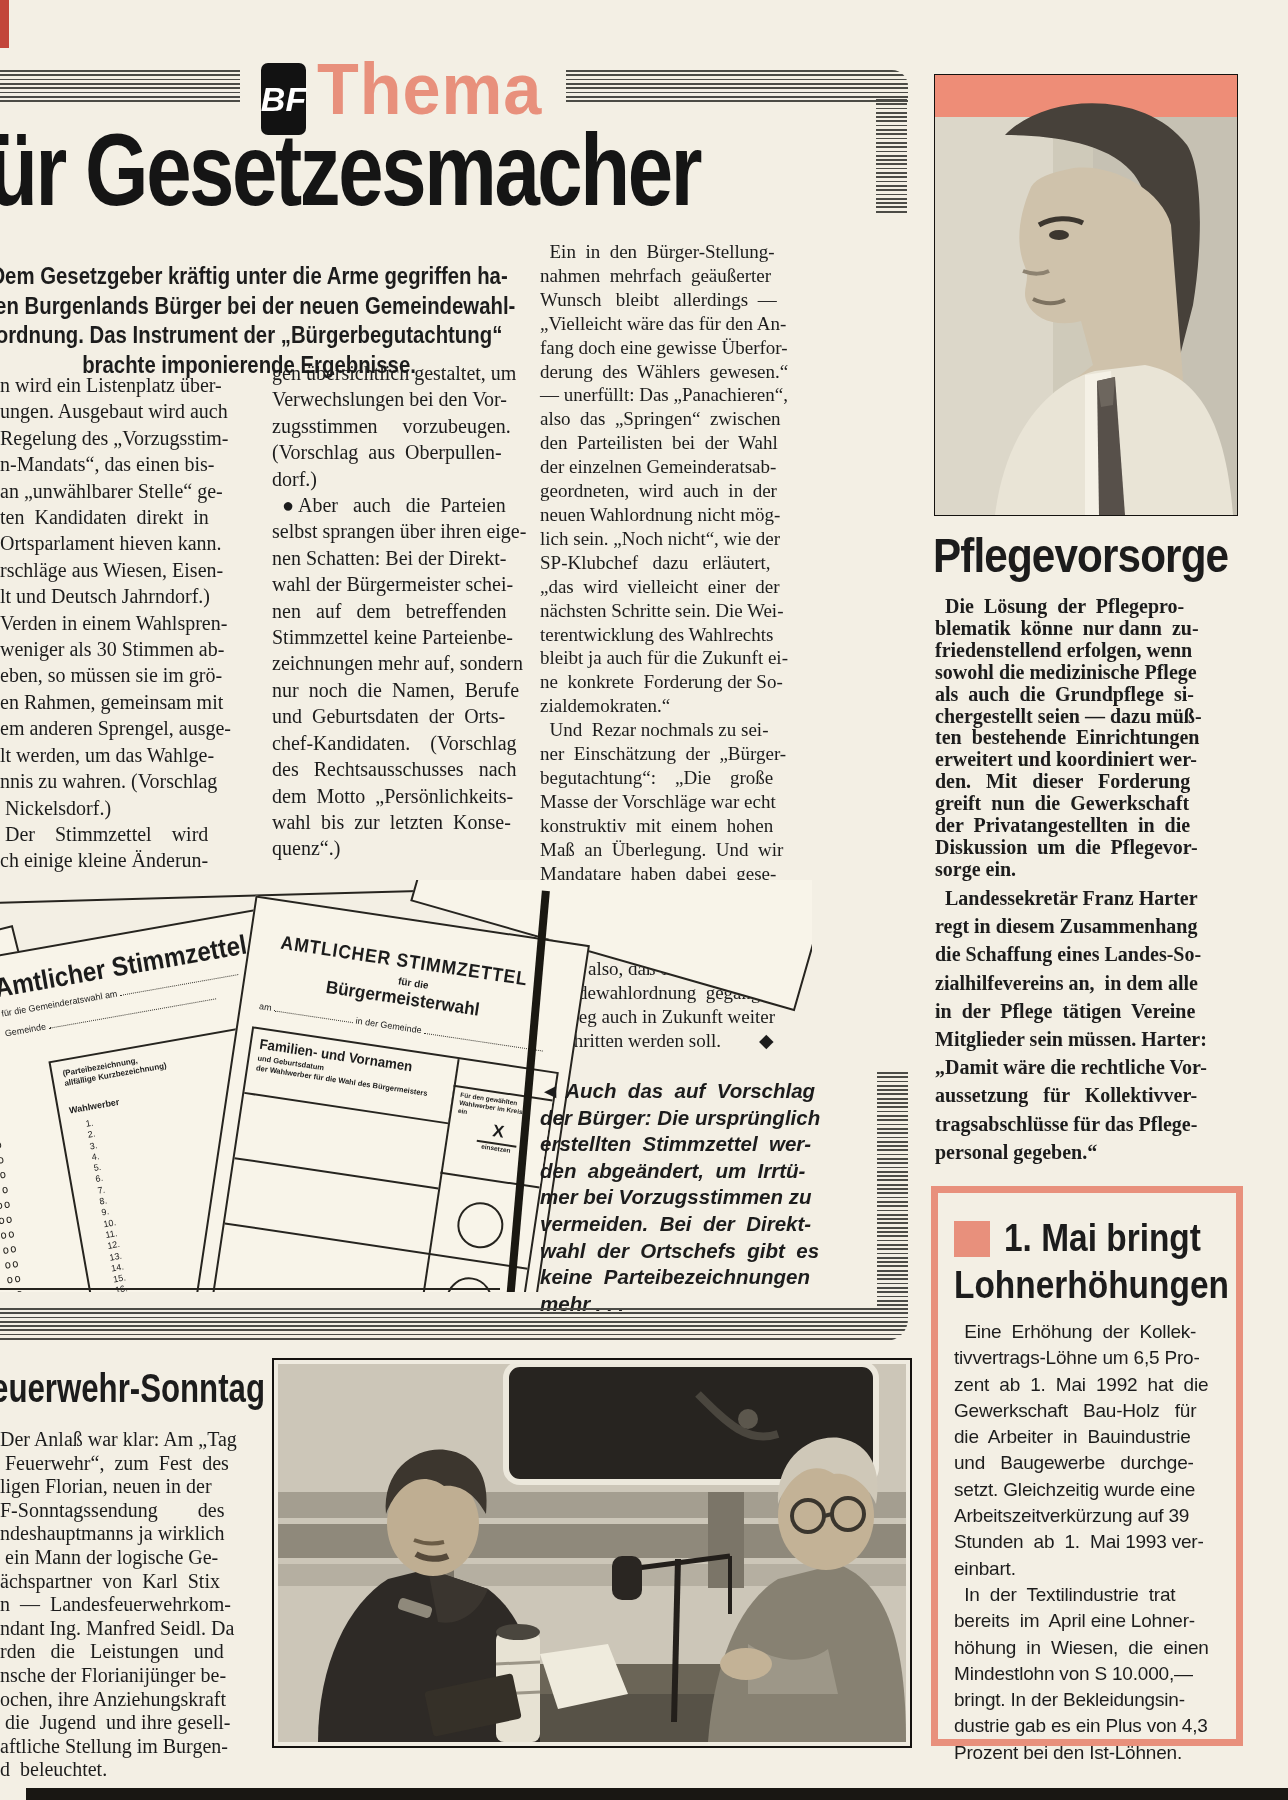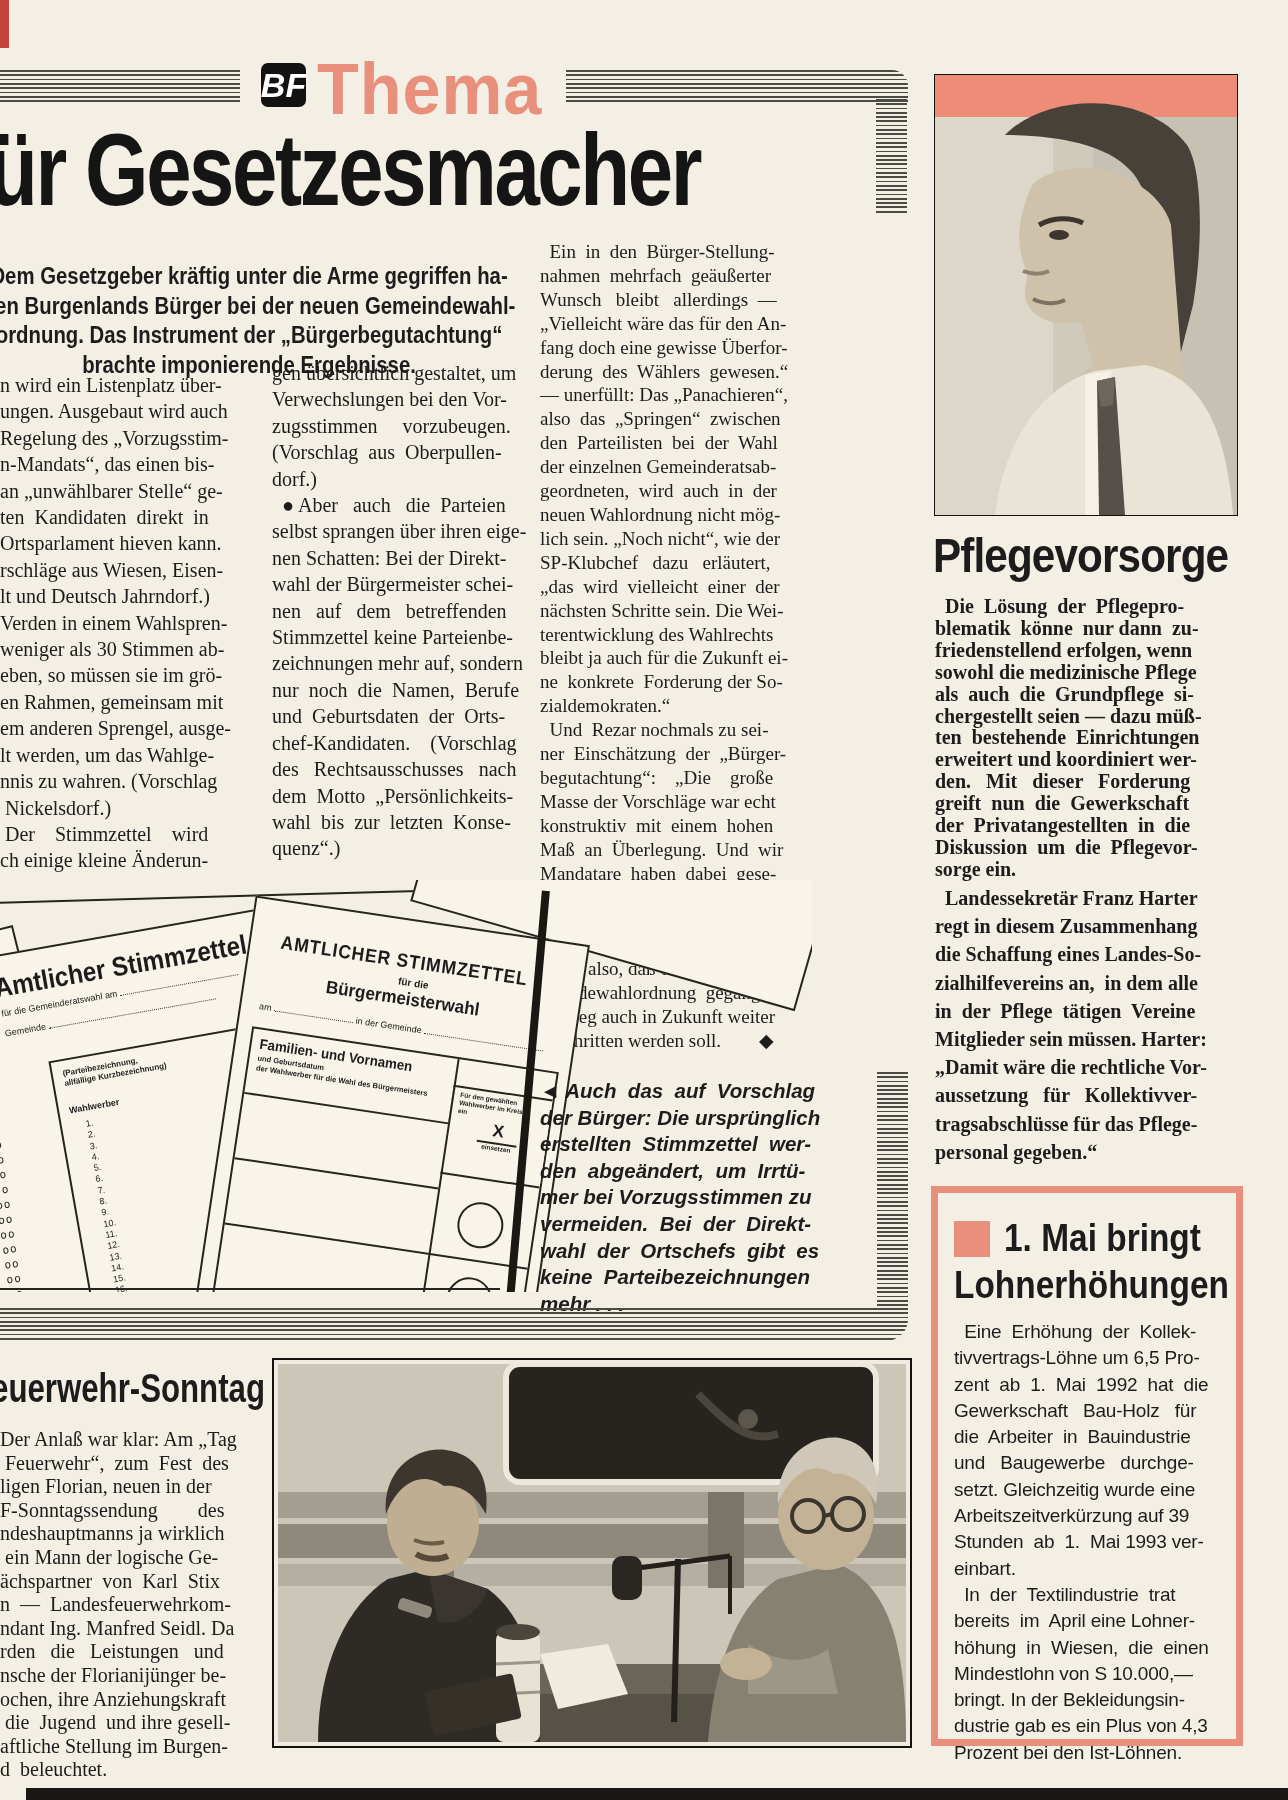--- a/index.html
+++ b/index.html
@@ -30,21 +30,21 @@
   .accent-sq{background:#e8907c;}
 </style>
 </head>
 <body>
 
 <div class="page">
 
   <div class="abs" style="left:0;top:0;width:9px;height:48px;background:#c2453a;"></div>
 
   <div class="abs stripes" style="left:0;top:70px;width:240px;height:33px;"></div>
-  <div class="abs bf-logo" style="left:261px;top:63px;width:45px;height:44px;">
+  <div class="abs bf-logo" style="left:261px;top:63px;width:45px;height:72px;">
     <span>BF</span>
   </div>
   <div class="abs cond" style="left:317px;top:48px;font-size:72px;color:#e8907c;letter-spacing:1px;transform:scaleX(0.95);">Thema</div>
   <div class="abs stripes" style="left:566px;top:70px;width:342px;height:33px;border-top-right-radius:16px;"></div>
   <div class="abs stripes" style="left:876px;top:99px;width:31px;height:116px;"></div>
 
   <div class="abs cond" style="left:-12px;top:112px;font-size:102px;letter-spacing:-3px;color:#151515;transform:scaleX(0.80);white-space:nowrap;">ür Gesetzesmacher</div>
 
   <div class="abs cond" style="left:-20px;top:262px;width:608px;font-size:23px;line-height:29.5px;text-align:center;transform:scaleX(0.885);font-weight:bold;">
     <div>Dem Gesetzgeber kräftig unter die Arme gegriffen ha-</div>

